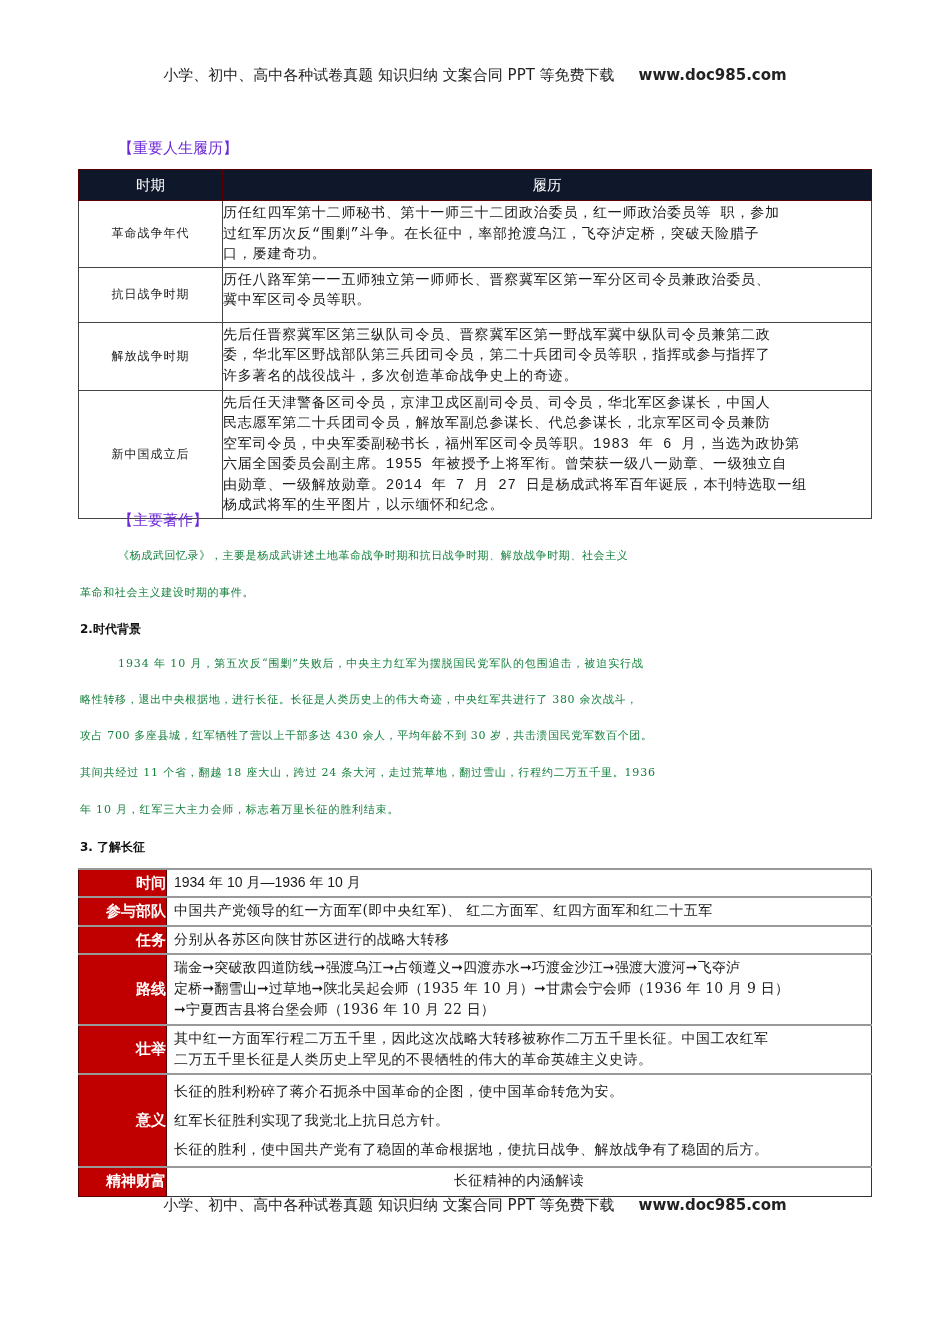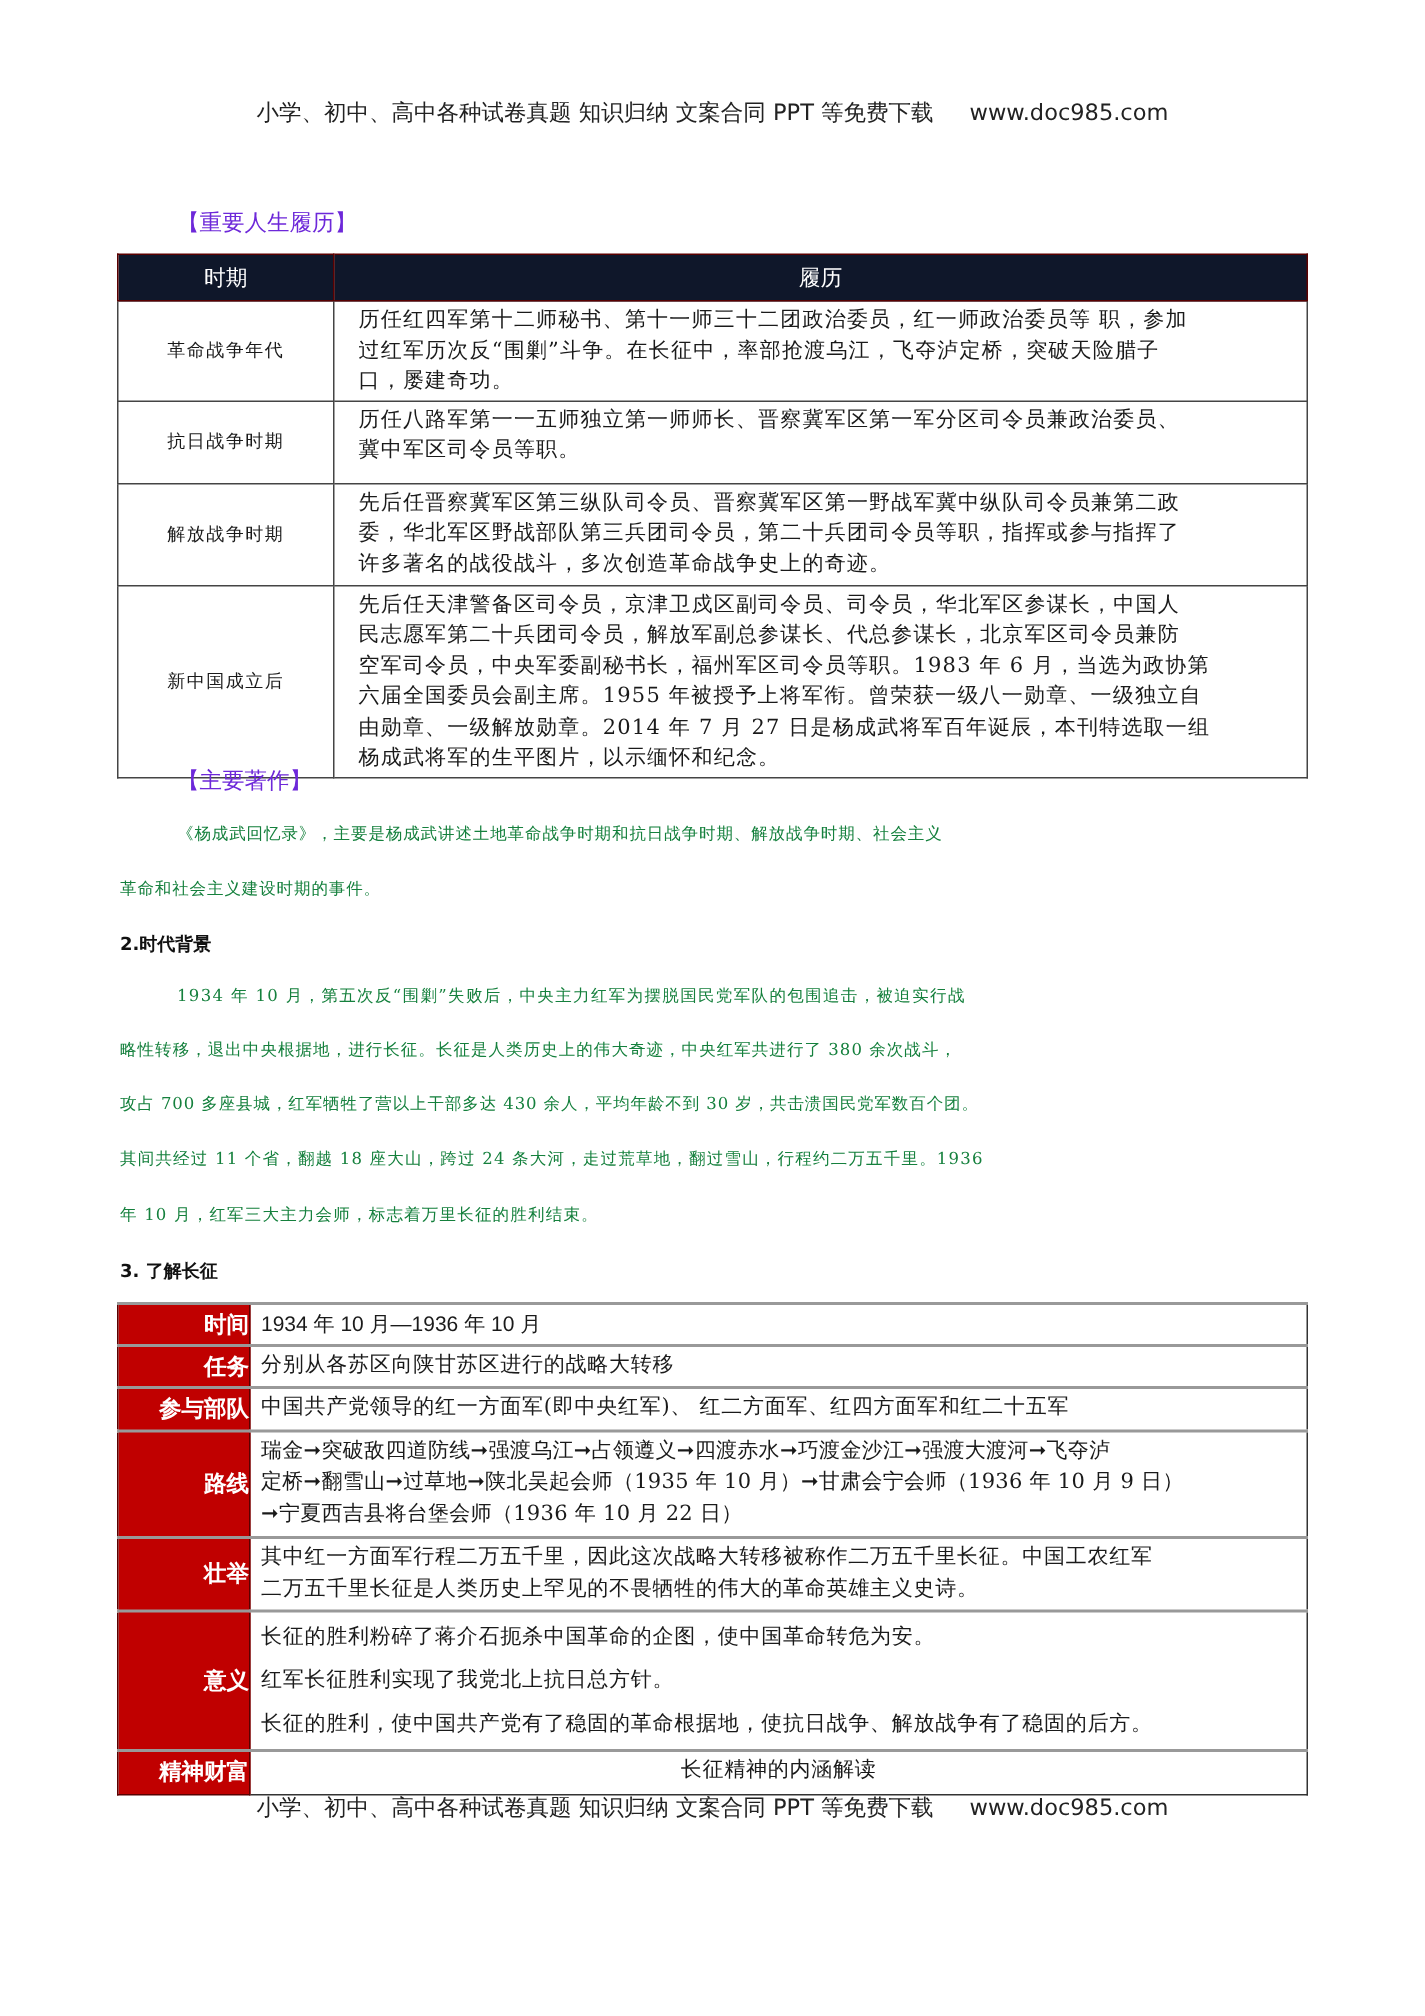--- a/index.html
+++ b/index.html
@@ -1,32 +1,32 @@
 <!DOCTYPE html>
 <html><head>
 <meta charset="utf-8">
 <style>
   html, body { margin: 0; padding: 0; background: #ffffff; }
   body { width: 950px; height: 1344px; position: relative; overflow: hidden;
          font-family: "DejaVu Serif", "Liberation Serif", serif; color: #1a1a1a; }
   .abs { position: absolute; }
   .banner { left: 0; width: 950px; text-align: center; font-family: "DejaVu Sans", "Liberation Sans", sans-serif;
             font-size: 15px; color: #222; letter-spacing: 0; }
-  .banner .url { margin-left: 24px; }
+  .banner .url { margin-left: 24px; font-weight: bold; }
   .sub-heading { font-size: 15px; color: #6d28d9; }
   .section-title { font-family: "DejaVu Sans", "Liberation Sans", sans-serif; font-weight: bold; font-size: 12px; color: #111; }
   .para-line { font-size: 11px; color: #15803d; white-space: nowrap; letter-spacing: 0.6px; }
 
   
   table.t1 { position: absolute; left: 78px; top: 169px; width: 794px; border-collapse: collapse; font-size: 14px; }
   table.t1 th { background: #0f172a; color: #ffffff; font-weight: normal; height: 28px; border: 1px solid #5a0000;
                 font-family: "DejaVu Sans", "Liberation Sans", sans-serif; font-size: 14.5px; }
   table.t1 td { border: 1px solid #444; vertical-align: middle; padding: 0; }
   table.t1 td.period { width: 143px; text-align: center; font-size: 12px; letter-spacing: 1px; }
-  table.t1 td.desc { padding: 2px 8px 2px 16px; line-height: 20.5px; letter-spacing: 0.8px; vertical-align: top; }
+  table.t1 td.desc { padding: 2px 8px 2px 0; line-height: 20.5px; letter-spacing: 0.8px; vertical-align: top; font-family: Liberation Mono, monospace; }
 
   
   table.t2 { position: absolute; left: 78px; top: 868px; width: 794px; border-collapse: collapse; font-size: 14px; }
   table.t2 td { border: 1px solid #333; padding: 0; }
   table.t2 tr { border-top: 2px solid #999; }
   table.t2 td.lbl { width: 87px; background: #c00000; color: #fff; text-align: right; font-weight: bold;
                     font-family: "DejaVu Sans", "Liberation Sans", sans-serif; font-size: 15px; border-color: #5a0000; }
   table.t2 td.val { padding: 2px 7px; line-height: 21px; letter-spacing: 0.5px; vertical-align: top; }
   table.t2 td.val.center { text-align: center; }
   .meaning-line { line-height: 29px; }
@@ -99,30 +99,30 @@
 <div class="abs section-title" style="left:80px; top:839px;">3. 了解长征</div>
 
 <table class="t2">
   <tbody>
     <tr style="height:28px;">
       <td class="lbl">时间</td>
       <td class="val" style="font-family:'Liberation Sans','DejaVu Sans',sans-serif; letter-spacing:0;">
         <div>1934 年 10 月—1936 年 10 月</div>
       </td>
     </tr>
+    <tr style="height:29px;">
+      <td class="lbl">参与部队</td>
+      <td class="val">
+        <div>中国共产党领导的红一方面军(即中央红军)、 红二方面军、红四方面军和红二十五军</div>
+      </td>
+    </tr>
     <tr style="height:28px;">
       <td class="lbl">任务</td>
       <td class="val">
         <div>分别从各苏区向陕甘苏区进行的战略大转移</div>
-      </td>
-    </tr>
-    <tr style="height:29px;">
-      <td class="lbl">参与部队</td>
-      <td class="val">
-        <div>中国共产党领导的红一方面军(即中央红军)、 红二方面军、红四方面军和红二十五军</div>
       </td>
     </tr>
     <tr style="height:71px;">
       <td class="lbl">路线</td>
       <td class="val" style="letter-spacing:0.2px;">
         <div>瑞金➞突破敌四道防线➞强渡乌江➞占领遵义➞四渡赤水➞巧渡金沙江➞强渡大渡河➞飞夺泸</div>
         <div>定桥➞翻雪山➞过草地➞陕北吴起会师（1935 年 10 月）➞甘肃会宁会师（1936 年 10 月 9 日）</div>
         <div>➞宁夏西吉县将台堡会师（1936 年 10 月 22 日）</div>
       </td>
     </tr>

